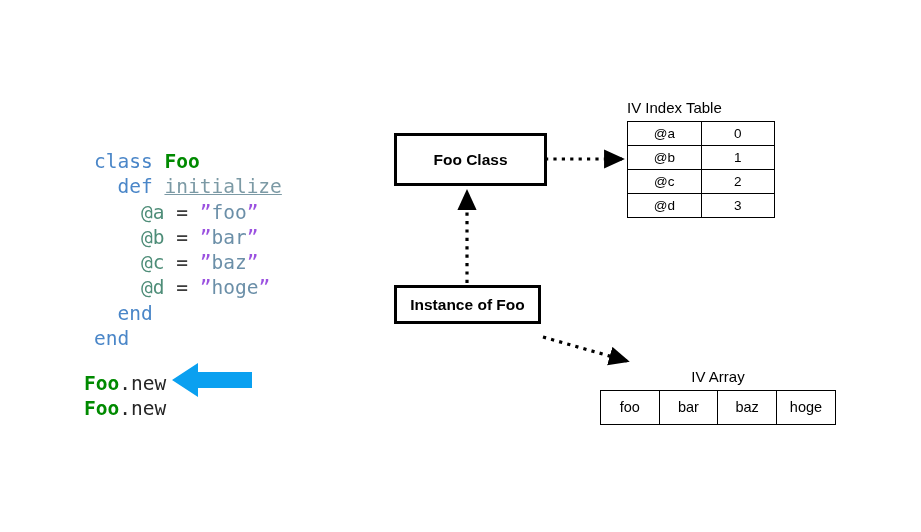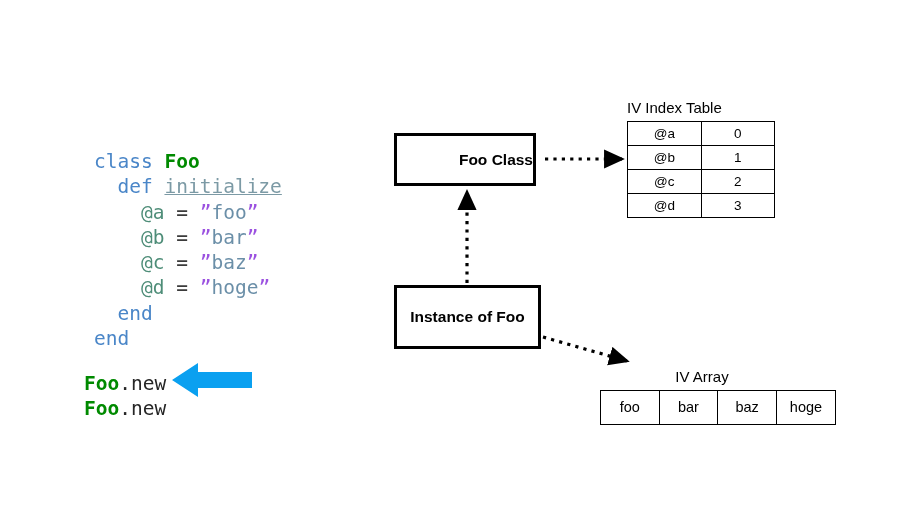--- a/index.html
+++ b/index.html
@@ -68,29 +68,28 @@
     display: flex;
     align-items: center;
     justify-content: center;
     font-size: 15.5px;
     font-weight: bold;
     color: #000000;
   }
   #foo-class-box {
     left: 394px;
     top: 133px;
-    width: 142px;
+    width: 153px;
     height: 53px;
-    justify-content: flex-end;
   }
   #instance-box {
     left: 394px;
     top: 285px;
     width: 147px;
-    height: 64px;
+    height: 39px;
   }
 
   
   #iv-index-caption {
     position: absolute;
     left: 627px;
     top: 99px;
     width: 148px;
     text-align: left;
     font-size: 15px;
@@ -111,21 +110,21 @@
     font-size: 13.5px;
     padding: 0;
     line-height: 23px;
   }
   #iv-index-table td.c-name { width: 74px; }
   #iv-index-table td.c-idx  { width: 74px; }
 
   
   #iv-array-caption {
     position: absolute;
-    left: 584px;
+    left: 600px;
     top: 368px;
     width: 236px;
     text-align: center;
     font-size: 15px;
     color: #000000;
   }
   #iv-array-table {
     position: absolute;
     left: 600px;
     top: 390px;

